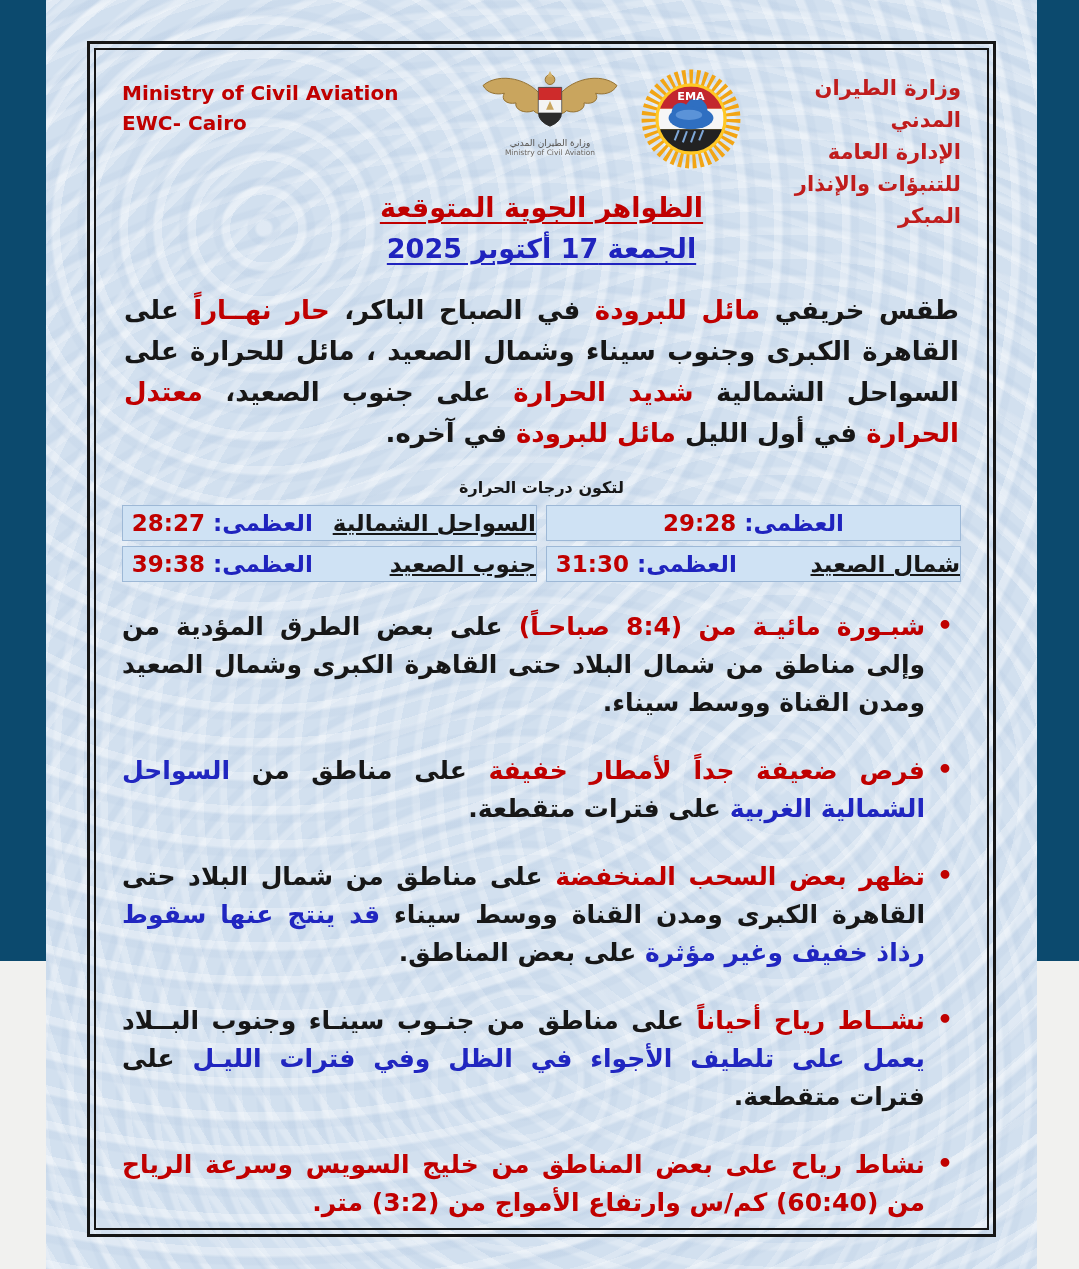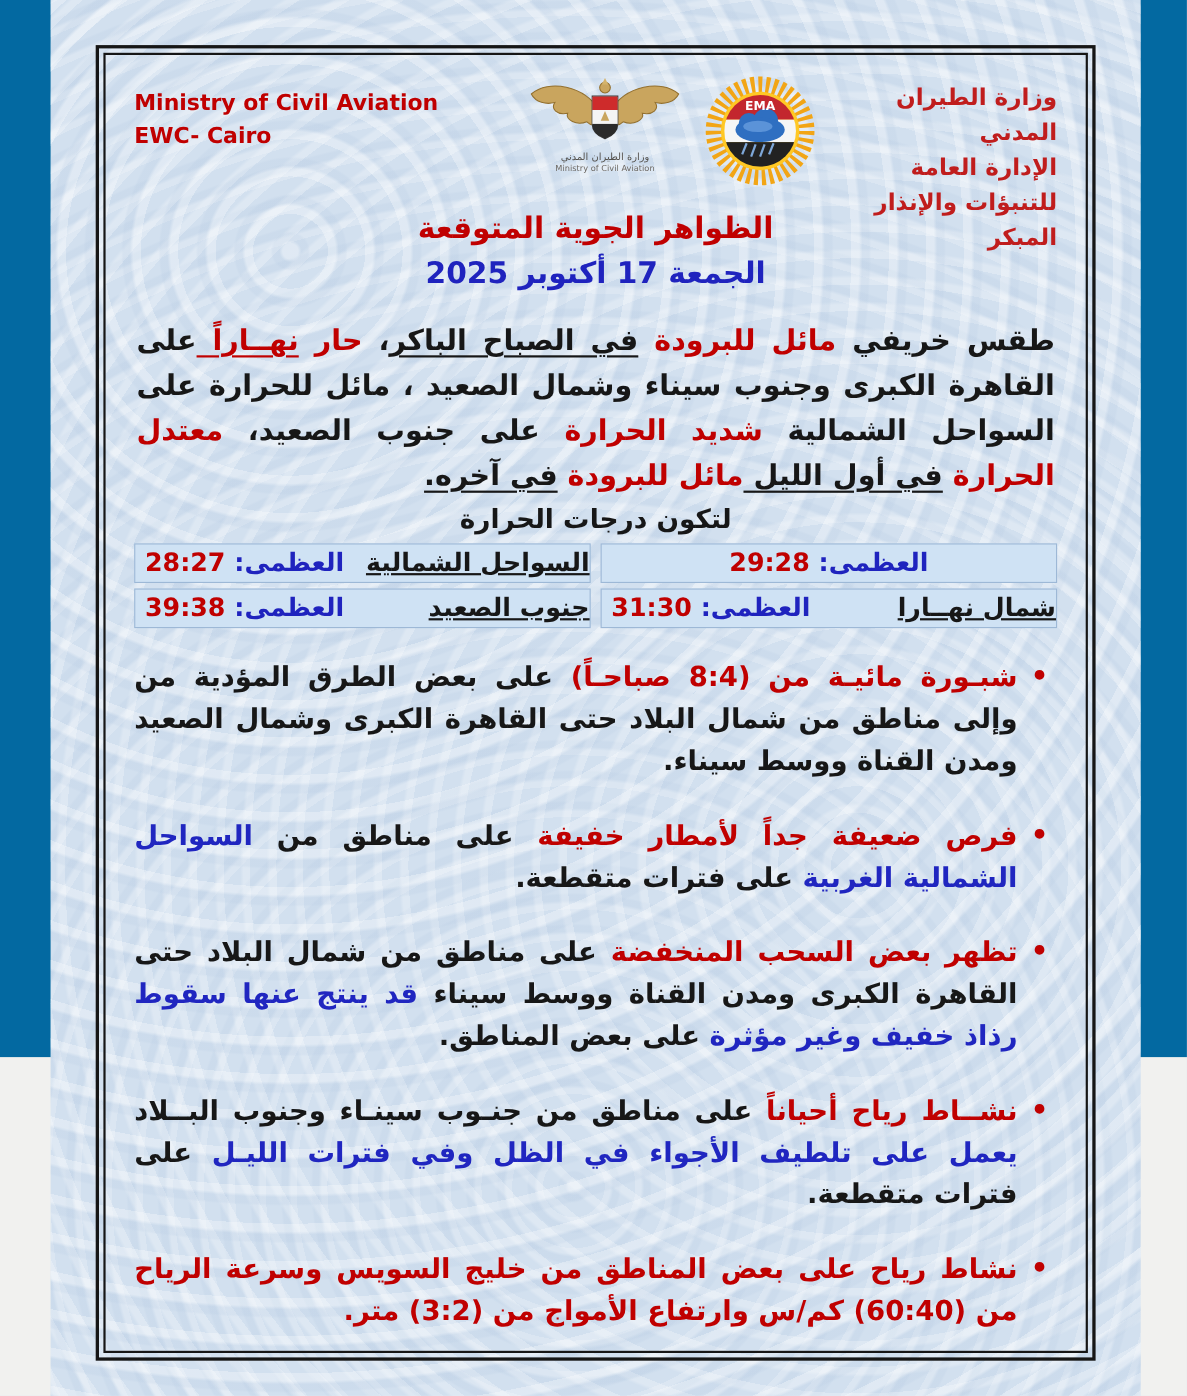--- a/index.html
+++ b/index.html
@@ -1,21 +1,21 @@
 <!DOCTYPE html>
 <html lang="ar"><head>
 <meta charset="utf-8">
 <style>
   html,body{margin:0;padding:0;}
   body{
     width:1079px;height:1269px;overflow:hidden;
     background:#f1f1ef;
     font-family:"DejaVu Sans","Liberation Sans",sans-serif;
   }
-  .canvas{position:relative;width:1079px;height:961px;background:#0369a1;}
+  .canvas{position:relative;width:1079px;height:961px;background:#0c4a6e;}
   .paper{
     position:absolute;left:46px;top:0;width:991px;height:1269px;
     background-color:#d2e0ef;
     background-image:
       repeating-radial-gradient(circle at 22% 18%, rgba(255,255,255,.30) 0 7px, rgba(178,199,224,.18) 10px 16px, transparent 18px 34px),
       repeating-radial-gradient(circle at 74% 62%, rgba(255,255,255,.26) 0 6px, transparent 9px 24px),
       repeating-radial-gradient(circle at 48% 85%, rgba(255,255,255,.20) 0 5px, rgba(170,193,220,.15) 8px 13px, transparent 15px 28px);
   }
   .frame{
     position:absolute;left:41px;top:41px;width:909px;height:1196px;
@@ -33,39 +33,39 @@
   .logo-ministry{width:152px;text-align:center;padding-top:6px;flex:none;}
   .logo-ministry .cap-ar{font-size:9px;color:#55524e;line-height:10px;direction:rtl;}
   .logo-ministry .cap-en{font-size:7.5px;color:#6b6762;line-height:9px;}
   .logo-ema{width:118px;flex:none;padding-top:4px;text-align:right;}
   .hdr-ar{flex:1;direction:rtl;text-align:right;color:#c01d1d;font-weight:bold;font-size:21px;line-height:32px;padding-top:10px;}
 
   
   .title-line{text-align:center;margin-top:14px;}
   .title-line span{
     font-size:27px;font-weight:bold;
-    text-underline-offset:5px;text-decoration-thickness:2px;
+    text-decoration:underline;text-underline-offset:5px;text-decoration-thickness:2px;
   }
   .t-red span{color:#c00000;}
   .t-blue{margin-top:10px;}
   .t-blue span{color:#1f23be;direction:rtl;unicode-bidi:embed;text-align:right;}
 
   
   .forecast{
     direction:rtl;text-align:justify;
     margin:26px 2px 0 2px;
     font-size:26px;font-weight:bold;line-height:41px;color:#171717;
   }
   .seg-black{color:#171717;}
   .seg-red{color:#c00000;}
   .seg-blue{color:#2026c0;}
-  .u{text-decoration:underline;text-underline-offset:5px;text-decoration-thickness:2px;}
+  .u{text-underline-offset:5px;text-decoration-thickness:2px;}
 
   
-  .temp-caption{direction:rtl;text-align:center;font-size:24px;font-weight:bold;color:#171717;margin-top:4px;}
+  .temp-caption{direction:rtl;text-align:center;font-size:16px;font-weight:bold;color:#171717;margin-top:24px;}
   .temp-table{direction:rtl;margin:8px 0 0 0;display:flex;flex-direction:column;gap:5px;}
   .temp-row{display:flex;gap:9px;}
   .temp-half{
     flex:1;display:flex;align-items:center;height:36px;
     background:#cfe2f4;border:1px solid #9db8d6;box-sizing:border-box;
     font-weight:bold;font-size:23px;
   }
   .t-name{flex:1.08;color:#171717;text-decoration:underline;}
   .t-val{flex:1;text-align:center;color:#1f23be;}
   .t-val .lbl{margin-left:8px;margin-top:24px;}
@@ -165,21 +165,21 @@
             <div class="temp-half">
               <span class="t-val"><span class="lbl">العظمى:</span><bdi dir="ltr" class="t-num">29:28</bdi></span>
             </div>
             <div class="temp-half">
               <span class="t-name">السواحل الشمالية</span>
               <span class="t-val"><span class="lbl">العظمى:</span><bdi dir="ltr" class="t-num">28:27</bdi></span>
             </div>
           </div>
           <div class="temp-row">
             <div class="temp-half">
-              <span class="t-name">شمال نهــارا</span>
+              <span class="t-name">شمال الصعيد</span>
               <span class="t-val"><span class="lbl">العظمى:</span><bdi dir="ltr" class="t-num">31:30</bdi></span>
             </div>
             <div class="temp-half">
               <span class="t-name">جنوب الصعيد</span>
               <span class="t-val"><span class="lbl">العظمى:</span><bdi dir="ltr" class="t-num">39:38</bdi></span>
             </div>
           </div>
         </div>
 
         <ul class="bullets">

